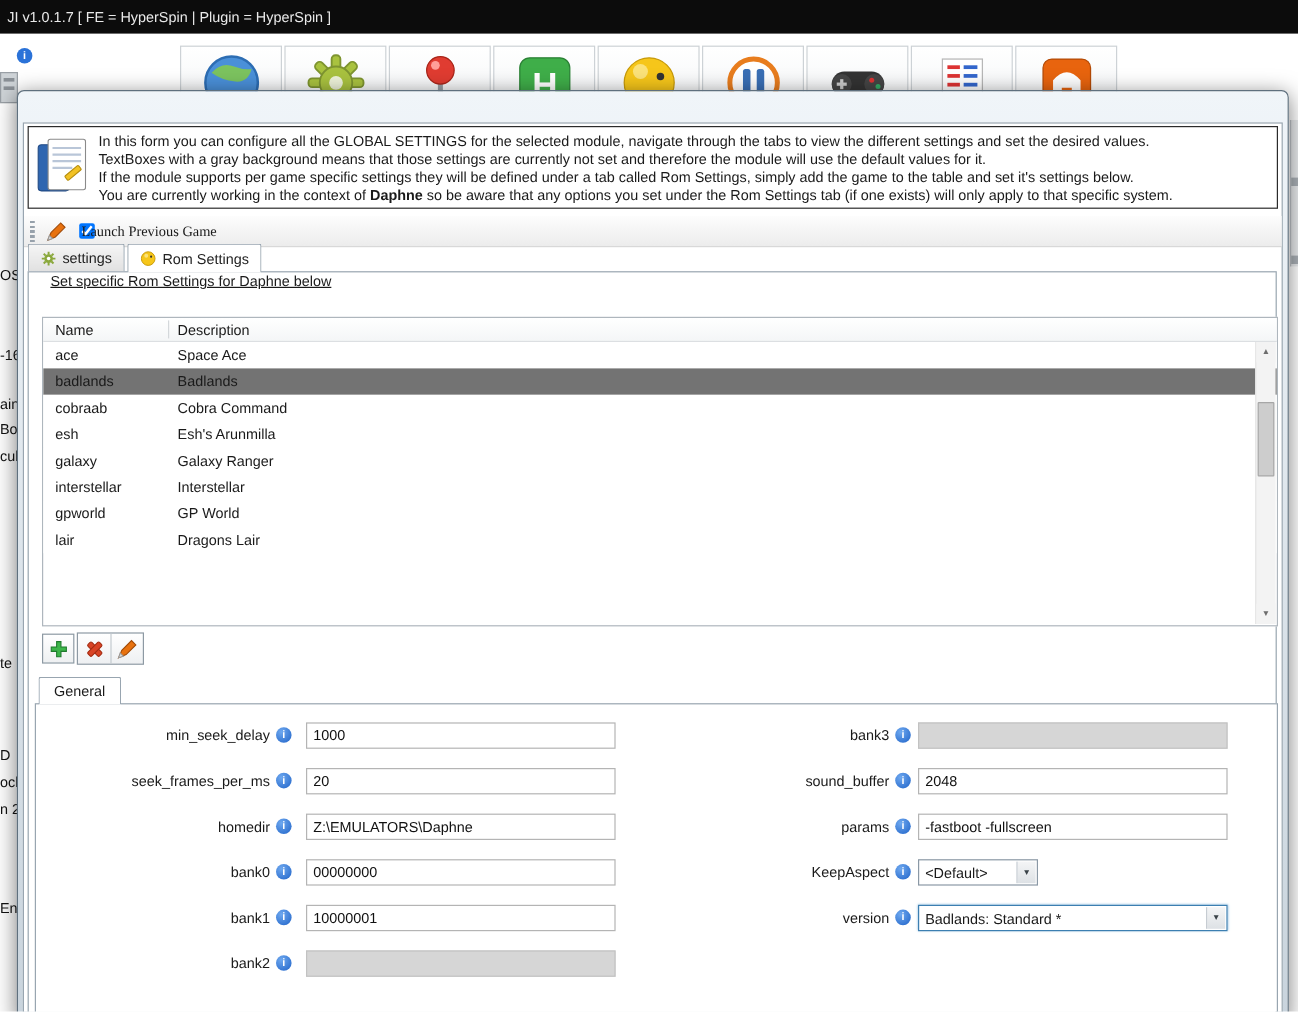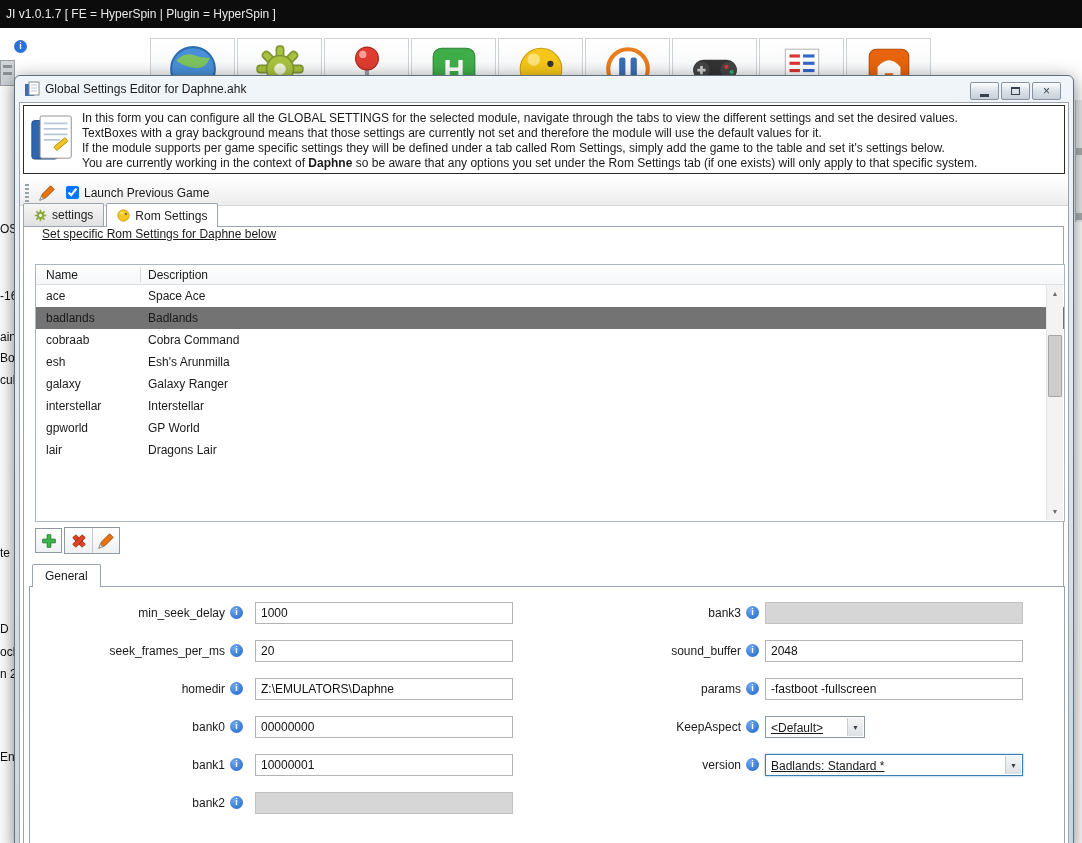--- a/index.html
+++ b/index.html
@@ -30,21 +30,21 @@
   .glyph-max{width:9px;height:8px;border:1px solid #38424c;border-top-width:2px;}
   
   .dlg-body{position:absolute;left:4px;top:26px;right:4px;bottom:0;background:#ffffff;border:1px solid #98a5b0;}
   .info-panel{position:absolute;left:3px;top:2px;right:3px;height:69px;border:1px solid #2b2b2b;background:#fff;}
   .info-ico{position:absolute;left:6px;top:8px;}
   .info-text{position:absolute;left:58px;top:5px;right:6px;line-height:15px;}
   .strip{position:absolute;left:0;top:77px;right:0;height:26px;background:linear-gradient(#fdfdfd,#ececec);border-bottom:1px solid #d8d8d8;}
   .gripper{position:absolute;left:5px;top:4px;width:4px;height:18px;background:repeating-linear-gradient(to bottom,#97a1ab 0 2px,transparent 2px 4px);}
   .strip-rocket{position:absolute;left:18px;top:4px;}
   .strip-chk{position:absolute;left:46px;top:6px;margin:0;}
-  .strip-label{position:absolute;left:64px;top:6px;}
+  .strip-label{position:absolute;left:48px;top:6px;font-family:Liberation Serif, serif;}
   
   .tabs{position:absolute;left:3px;top:100px;display:flex;z-index:3;}
   .tab{height:23px;border:1px solid #98a5b0;border-bottom:none;border-radius:2px 2px 0 0;background:linear-gradient(#f5f5f5,#e1e1e1);padding:0 10px;display:flex;align-items:center;gap:5px;margin-right:2px;color:#222;cursor:default;}
   .tab.active{background:#fff;height:24px;}
   .pane{position:absolute;left:3px;top:123px;right:4px;bottom:0;border:1px solid #98a5b0;background:#fff;}
   .pane-heading{position:absolute;left:18px;top:0;text-decoration:underline;}
   
   .rom-table{position:absolute;left:11px;top:37px;width:1030px;height:258px;border:1px solid #aeb6bd;background:#fff;overflow:hidden;}
   .thead{position:relative;height:20px;background:linear-gradient(#ffffff,#f4f6f7);border-bottom:1px solid #dcdfe2;text-align:right;}
   .thead::before{content:"";position:absolute;left:104px;top:2px;bottom:2px;width:1px;background:#d4d8db;}
@@ -67,21 +67,21 @@
   
   .gen-tab{position:absolute;left:8px;top:337px;height:23px;padding:0 12px;border:1px solid #98a5b0;border-bottom:none;border-radius:2px 2px 0 0;background:#fff;display:flex;align-items:center;z-index:2;}
   .gen-pane{position:absolute;left:5px;top:359px;width:1036px;height:290px;border:1px solid #98a5b0;background:#fff;}
   .frow{position:absolute;height:24px;}
   .frow .flabel{position:absolute;top:4px;text-align:right;color:#1a1a1a;}
   .i-ico{position:absolute;top:4px;width:13px;height:13px;border-radius:50%;background:radial-gradient(circle at 35% 30%,#6ea8ef,#1f63c8);color:#fff;font-size:9px;font-weight:bold;text-align:center;line-height:13px;cursor:default;}
   .f-input{position:absolute;top:0;height:22px;border:1px solid #b4b4b4;padding:0 5px;font-family:"Liberation Sans",sans-serif;font-size:12px;color:#111;background:#fff;}
   .f-input.unset{background:#d6d6d6;border-color:#c2c2c2;}
   .combo{position:absolute;top:0;height:22px;border:1px solid #8a98a5;background:#fff;cursor:default;}
   .combo.focused{border-color:#3c7fb1;box-shadow:0 0 2px #7fb5dd;}
-  .combo-text{position:absolute;left:5px;top:4px;right:20px;overflow:hidden;white-space:nowrap;text-decoration:underline;}
+  .combo-text{position:absolute;left:5px;top:4px;right:20px;overflow:hidden;white-space:nowrap;}
   .combo-btn{position:absolute;right:1px;top:1px;bottom:1px;width:16px;background:linear-gradient(#f4f5f6,#dde1e5);border-left:1px solid #c6ccd2;color:#3a4248;font-size:7px;display:flex;align-items:center;justify-content:center;}
   
   .col-left .flabel{left:0;width:195px;}
   .col-left .i-ico{left:200px;}
   .col-left .f-input,.col-left .combo{left:225px;width:258px;}
   .col-right .flabel{left:540px;width:171px;}
   .col-right .i-ico{left:716px;}
   .col-right .f-input,.col-right .combo{left:735px;width:258px;}
   .combo.narrow{width:100px !important;}
 </style>
@@ -193,41 +193,20 @@
 <span class="fragment" style="top:645px">ock</span>
 <span class="fragment" style="top:667px">n 2</span>
 <span class="fragment" style="top:750px">En</span>
 
 <div class="bg-right-scroll">
   <span class="tick" style="top:48px"></span>
   <span class="tick" style="top:113px"></span>
 </div>
 
 <div class="dialog">
-  <div class="dlg-titlebar">
-    <svg class="dlg-icon" viewBox="0 0 16 16" width="16" height="16">
-        <rect x="1" y="3" width="9" height="12" fill="#3a6fb5"></rect>
-        <rect x="5" y="1" width="10" height="13" fill="#fff" stroke="#8a8a8a"></rect>
-        <line x1="7" y1="4" x2="13" y2="4" stroke="#b9c6d8"></line>
-        <line x1="7" y1="7" x2="13" y2="7" stroke="#b9c6d8"></line>
-        <line x1="7" y1="10" x2="13" y2="10" stroke="#b9c6d8"></line>
-      </svg>
-    <span class="dlg-title">Global Settings Editor for Daphne.ahk</span>
-    <div class="win-btns">
-      <div class="win-btn">
-          <span class="glyph-min"></span>
-        </div>
-      <div class="win-btn">
-          <span class="glyph-max"></span>
-        </div>
-      <div class="win-btn">
-          <span>×</span>
-        </div>
-    </div>
-  </div>
 
   <div class="dlg-body">
 
     <div class="info-panel">
       <svg class="info-ico" viewBox="0 0 48 52" width="44" height="48">
           <rect x="2" y="7" width="28" height="42" rx="3" fill="#2f66b0" stroke="#204a85"></rect>
           <rect x="11" y="2" width="34" height="46" rx="2" fill="#fff" stroke="#8a8a8a"></rect>
           <line x1="15" y1="10" x2="41" y2="10" stroke="#b9c6d8" stroke-width="2"></line>
           <line x1="15" y1="16" x2="41" y2="16" stroke="#b9c6d8" stroke-width="2"></line>
           <line x1="15" y1="22" x2="41" y2="22" stroke="#b9c6d8" stroke-width="2"></line>

